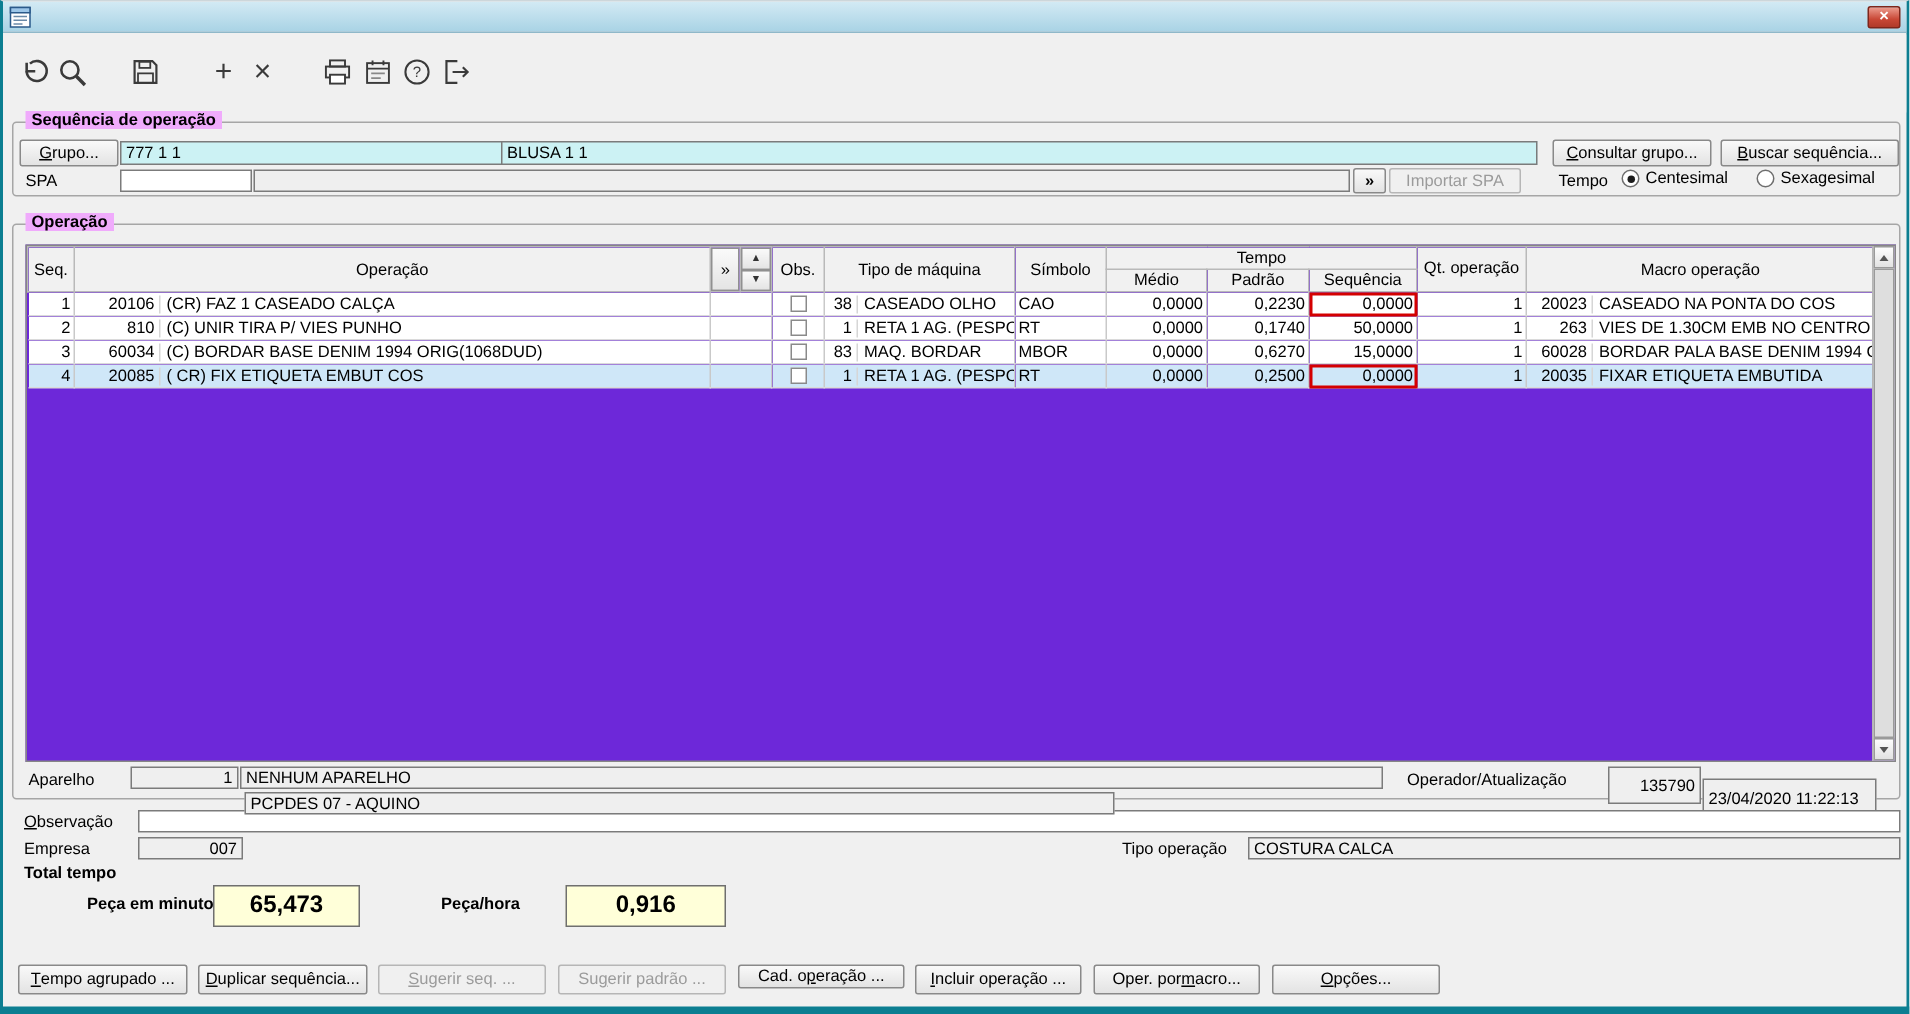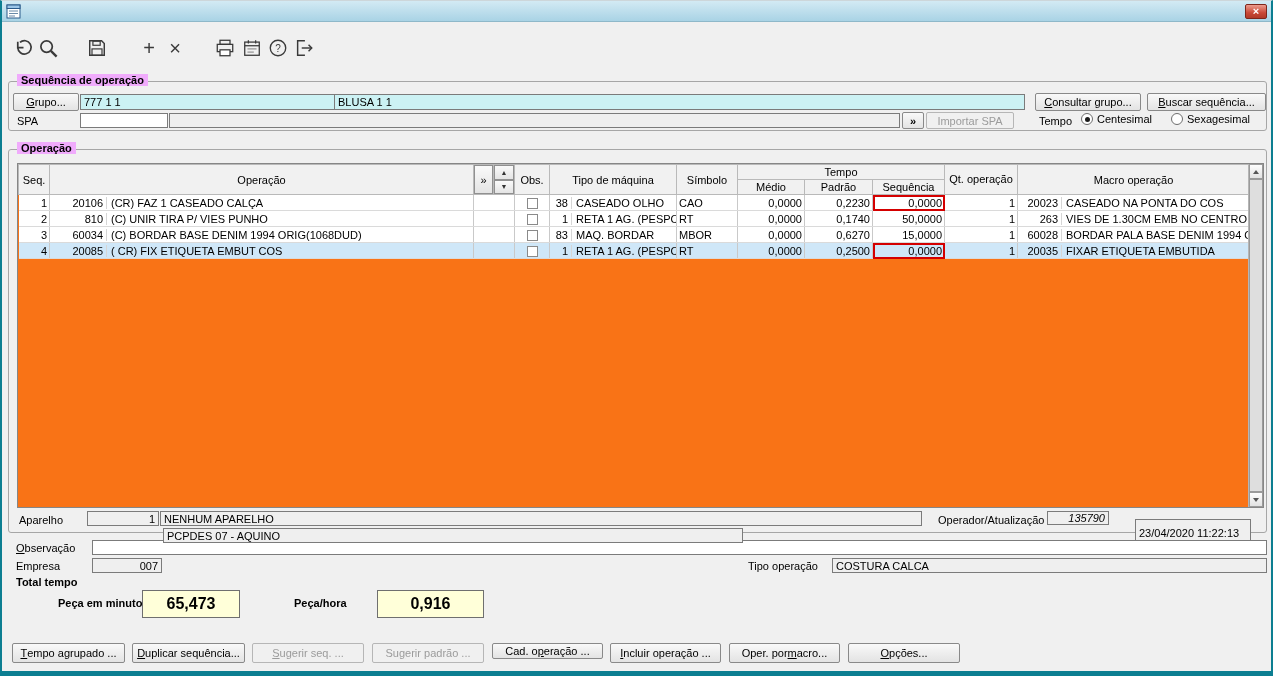--- a/index.html
+++ b/index.html
@@ -56,21 +56,21 @@
     font:11px "Liberation Sans",sans-serif;
   }
   .lbl { position:absolute; font-size:11px; white-space:nowrap; }
   .lbl.bold { font-weight:bold; }
   .radio-wrap { position:absolute; display:flex; align-items:center; gap:4px; }
   .radio { width:12px; height:12px; border:1px solid #6e6e6e; border-radius:50%; background:#fff;
            display:inline-flex; align-items:center; justify-content:center; }
   .radio.checked::after { content:''; width:5px; height:5px; border-radius:50%; background:#1c1c1c; }
   
   .grid-wrap { position:absolute; left:8px; top:13px; width:1247px; height:345px;
-               border:1px solid #868686; background:#f97316; }
+               border:1px solid #868686; background:#6d28d9; }
   table.grid { border-collapse:collapse; table-layout:fixed; width:1231px; }
   .grid th { background:#f1f1f1; border:1px solid #b9b9b9; font-weight:normal; font-size:11px;
              height:15px; padding:0 2px; overflow:hidden; white-space:nowrap; text-align:center; }
   .grid th.wrap { white-space:normal; line-height:1.1; }
   .grid th.nopad { padding:0; }
   .grid td { border-right:1px solid #c9c9c9; border-bottom:1px solid #dadada; font-size:11px;
              height:16px; padding:0 2px; overflow:hidden; white-space:nowrap; background:#fff; }
   tr.selected td { background:var(--row_highlight,#cfe7f8); }
   td.flagged { outline:2px solid var(--flag_red,#d40000); outline-offset:-2px; }
   .c-seq { text-align:right; padding-right:4px; }
@@ -301,21 +301,21 @@
         <div class="vs-btn vs-up"></div>
         <div class="vs-thumb"></div>
         <div class="vs-btn vs-down"></div>
       </div>
     </div>
 
     <span class="lbl" style="left:10px; top:364px;">Aparelho</span>
     <div class="fld gray num" style="left:78px; top:361px; width:72px; height:15px;">1</div>
     <div class="fld gray" style="left:151px; top:361px; width:762px; height:15px;">NENHUM APARELHO</div>
     <span class="lbl" style="left:929px; top:364px;">Operador/Atualização</span>
-    <div class="fld gray num" style="left:1038px; top:361px; width:62px; height:14px;font-style:italic;">135790</div>
+    <div class="fld gray num" style="left:1063px; top:361px; width:62px; height:25px;">135790</div>
     <div class="fld gray" style="left:1126px; top:369px; width:116px; height:28px;">23/04/2020 11:22:13</div>
   </div>
 
   <span class="lbl" style="left:14px; top:541px;"><u>O</u>bservação</span>
   <input class="inp" style="left: 90px; top: 539px; width: 1175px; height: 15px;" value="">
 
   <span class="lbl" style="left:14px; top:559px;">Empresa</span>
   <div class="fld gray num" style="left:90px; top:557px; width:70px; height:15px;">007</div>
   <div class="fld gray" style="left:161px; top:527px; width:580px; height:15px;">PCPDES 07 - AQUINO</div>
   <span class="lbl" style="left:746px; top:559px;">Tipo operação</span>

